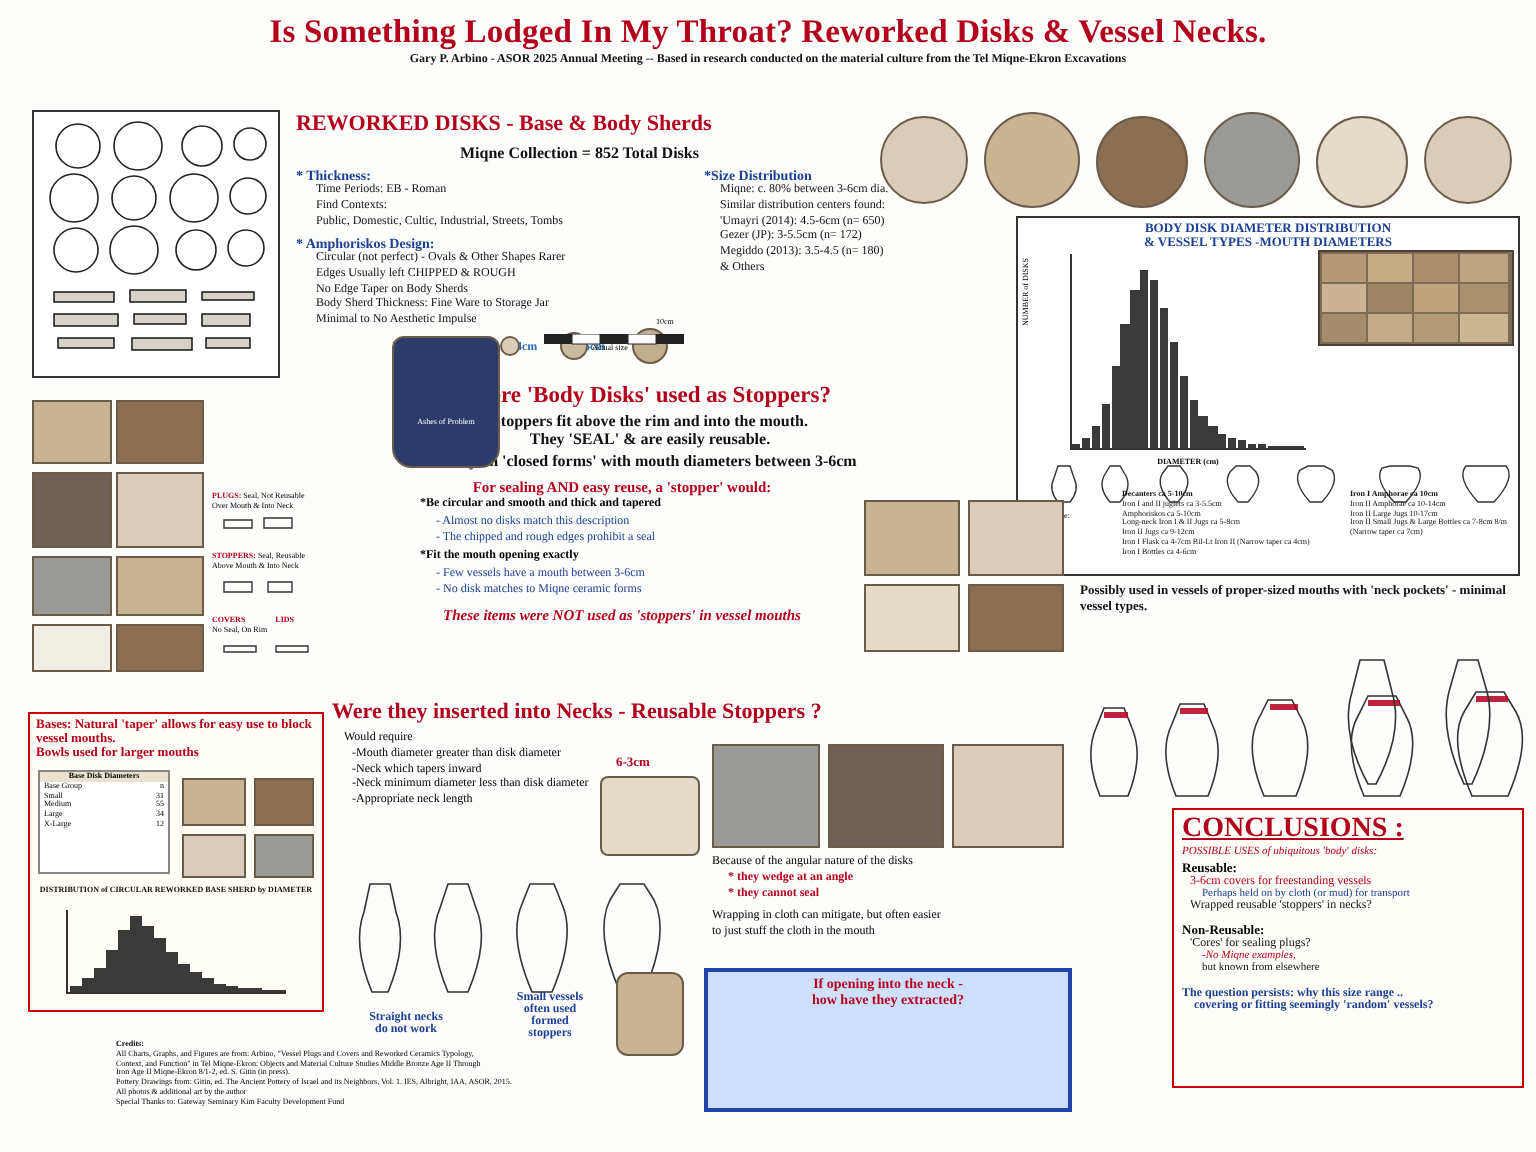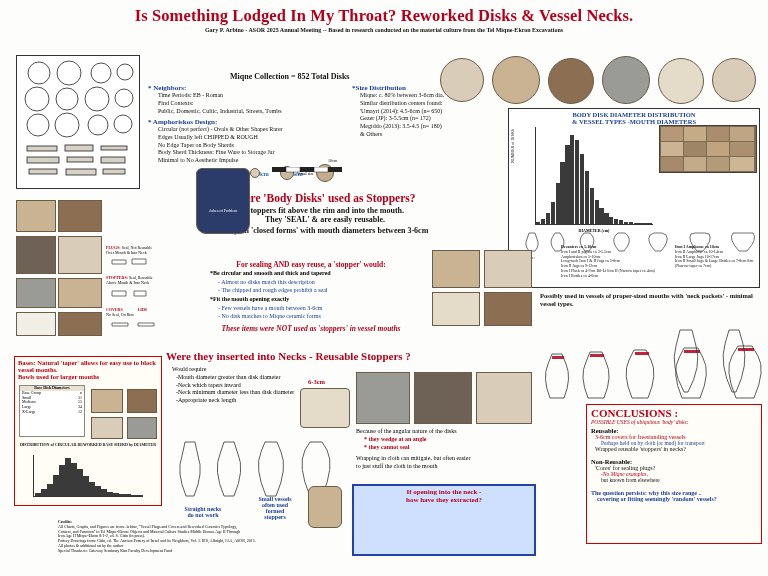--- a/index.html
+++ b/index.html
@@ -70,26 +70,29 @@
         <rect x="10" y="101" width="32" height="6"></rect>
           <rect x="50" y="101" width="26" height="5"></rect>
           <rect x="84" y="101" width="24" height="6"></rect>
         <rect x="12" y="113" width="28" height="5"></rect>
           <rect x="49" y="113" width="30" height="6"></rect>
           <rect x="86" y="113" width="22" height="5"></rect>
       </g>
     </svg>
   </div>
 
+  <div class="box" style="left:148px;top:56px;width:300px;">
+    <div class="hdr-red" style="font-size:11px;">REWORKED DISKS - Base &amp; Body Sherds</div>
+  </div>
   <div class="box b" style="left:230px;top:72px;width:230px;font-size:8px;color:#111;">
     <span>Miqne Collection = 852 Total Disks</span>
   </div>
 
   <div class="box" style="left:148px;top:84px;width:180px;">
-    <div class="hdr-blue" style="font-size:7px;">* Neighbors:</div>
+    <div class="hdr-blue" style="font-size:7px;">* Thickness:</div>
     <div class="sm" style="margin-left:10px;color:#111;">
       <div>Time Periods: EB - Roman</div>
       <div>Find Contexts:</div>
       <div>Public, Domestic, Cultic, Industrial, Streets, Tombs</div>
     </div>
   </div>
   <div class="box" style="left:148px;top:118px;width:190px;">
     <div class="hdr-blue" style="font-size:7px;">* Amphoriskos Design:</div>
     <div class="sm" style="margin-left:10px;color:#111;">
       <div style="color:#111;">Circular (not perfect) - Ovals &amp; Other Shapes Rarer</div>
@@ -270,21 +273,21 @@
     </svg>
   </div>
 
   <div class="box" style="left:110px;top:192px;width:430px;">
     <div class="cen hdr-red" style="font-size:11.5px;">Were 'Body Disks' used as Stoppers?</div>
     <div class="cen b" style="font-size:8px;color:#111;margin-top:2px;">Stoppers fit above the rim and into the mouth.</div>
     <div class="cen b" style="font-size:8px;color:#111;">They 'SEAL' &amp; are easily reusable.</div>
     <div class="cen b" style="font-size:8px;color:#111;margin-top:2px;">Only on 'closed forms' with mouth diameters between 3-6cm</div>
   </div>
 
-  <div class="box" style="left:196px;top:260px;width:230px;">
+  <div class="box" style="left:196px;top:239px;width:230px;">
     <div class="b cen" style="font-size:7.5px;color:#b3001b;">For sealing AND easy reuse, a 'stopper' would:</div>
     <div style="font-size:6px;margin-left:14px;line-height:1.45;">
       <div class="b">*Be circular and smooth and thick and tapered</div>
       <div style="color:#1b3f94;margin-left:8px;">- Almost no disks match this description</div>
       <div style="color:#1b3f94;margin-left:8px;">- The chipped and rough edges prohibit a seal</div>
       <div class="b">*Fit the mouth opening exactly</div>
       <div style="color:#1b3f94;margin-left:8px;">- Few vessels have a mouth between 3-6cm</div>
       <div style="color:#1b3f94;margin-left:8px;">- No disk matches to Miqne ceramic forms</div>
     </div>
     <div class="cen b it" style="font-size:7.5px;color:#b3001b;margin-top:3px;">These items were NOT used as 'stoppers' in vessel mouths</div>
@@ -416,21 +419,21 @@
   <div class="ph dark" style="left:414px;top:372px;width:58px;height:52px;"></div>
   <div class="ph light" style="left:476px;top:372px;width:56px;height:52px;"></div>
 
   <div class="box" style="left:352px;top:484px;width:184px;height:72px;border:2px solid #2244aa;background:#cfe0ff;">
     <div class="cen b" style="font-size:7px;color:#b3001b;margin-top:2px;">If opening into the neck -</div>
     <div class="cen b" style="font-size:7px;color:#b3001b;">how have they extracted?</div>
 
   </div>
 
   <div class="box redline" style="left:586px;top:404px;width:176px;height:140px;background:#fffdf7;">
-    <div class="b" style="font-size:11px;color:#b3001b;margin:2px 0 0 4px;">CONCLUSIONS :</div>
+    <div class="b" style="font-size:14px;color:#b3001b;margin:2px 0 0 4px;text-decoration:underline;">CONCLUSIONS :</div>
     <div class="it" style="font-size:5.5px;color:#b3001b;margin:0 0 2px 4px;">POSSIBLE USES of ubiquitous 'body' disks:</div>
     <div class="b" style="font-size:6.5px;margin-left:4px;">Reusable:</div>
     <div style="font-size:6px;margin-left:8px;color:#b3001b;">3-6cm covers for freestanding vessels</div>
     <div style="font-size:5.5px;margin-left:14px;color:#1b3f94;">Perhaps held on by cloth (or mud) for transport</div>
     <div style="font-size:6px;margin-left:8px;color:#111;">Wrapped reusable 'stoppers' in necks?</div>
     <div class="b" style="font-size:6.5px;margin:6px 0 0 4px;">Non-Reusable:</div>
     <div style="font-size:6px;margin-left:8px;color:#111;">'Cores' for sealing plugs?</div>
     <div class="it" style="font-size:5.5px;margin-left:14px;color:#b3001b;">-No Miqne examples,</div>
     <div style="font-size:5.5px;margin-left:14px;color:#111;">but known from elsewhere</div>
     <div class="b" style="font-size:6px;margin:7px 0 0 4px;color:#1b3f94;">The question persists: why this size range ..</div>

